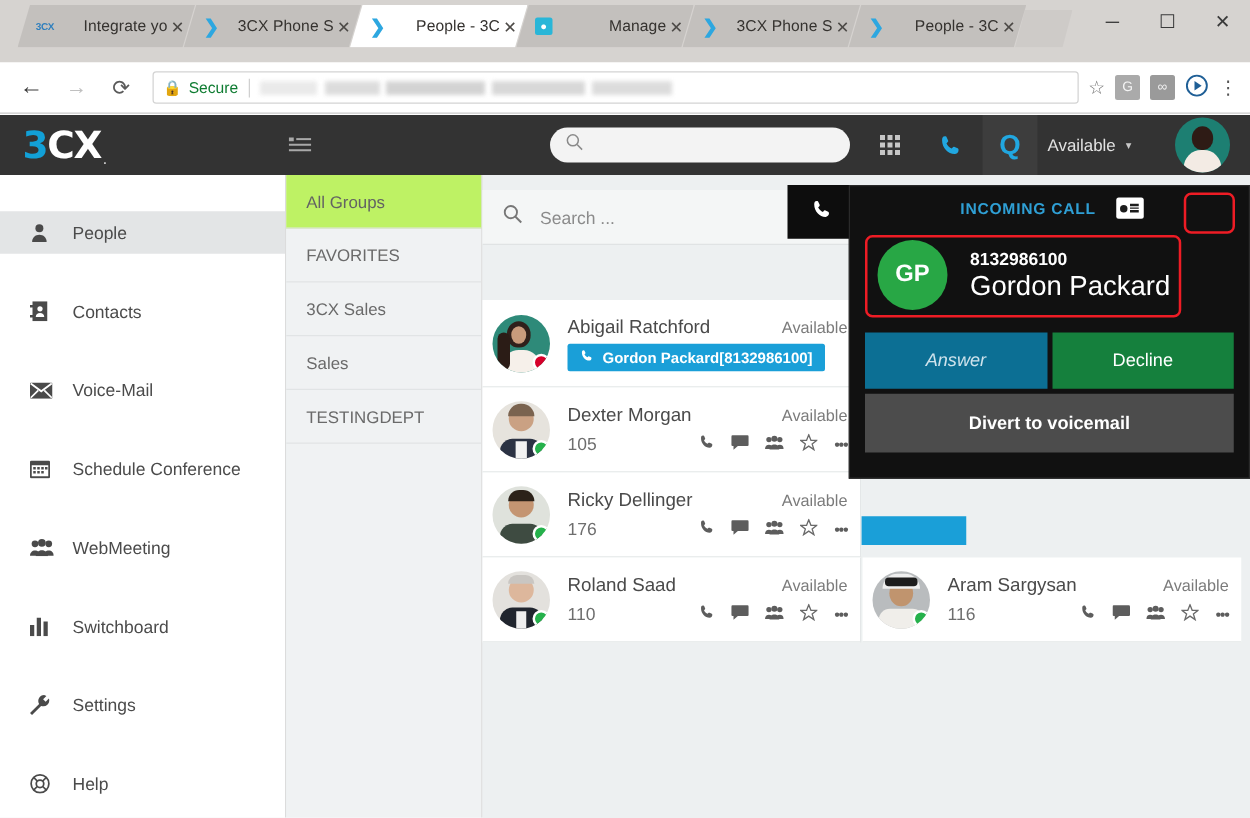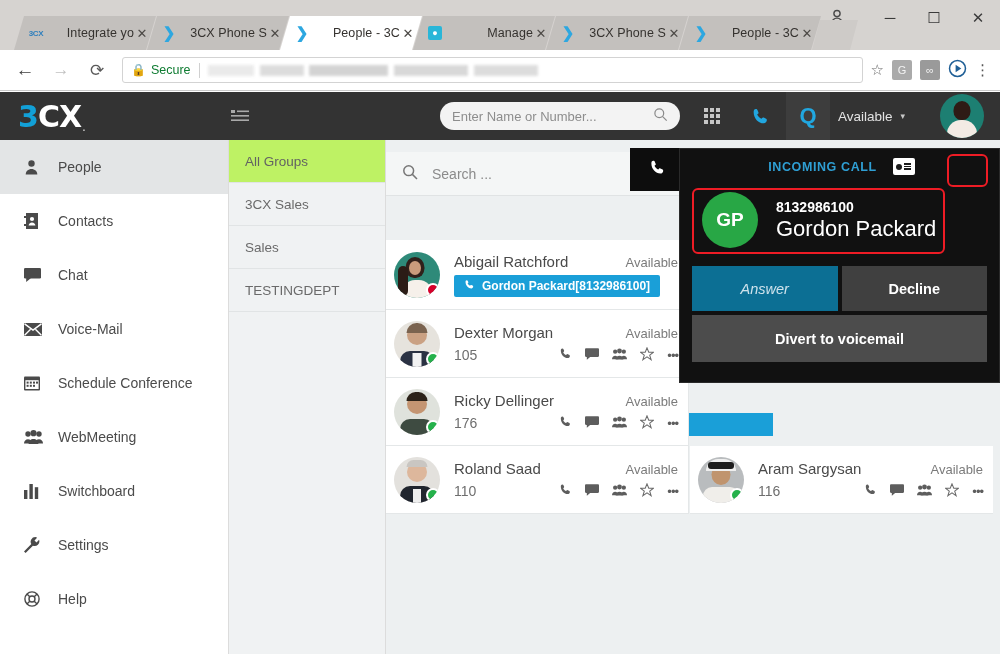--- a/index.html
+++ b/index.html
@@ -19,21 +19,21 @@
     align-items:flex-start; padding-top:3px;
   }
   .win-btn {
     width:44px; height:28px; display:flex; align-items:center; justify-content:center;
     color:#3a3a3a; font-size:15px; line-height:1;
   }
   .profile-btn {
     position:absolute; right:148px; top:3px; width:30px; height:28px;
     display:flex; align-items:center; justify-content:center; color:#4a4a4a;
   }
-  .tabstrip { position:absolute; left:0; bottom:0; height:34px; width:930px;text-decoration:underline; }
+  .tabstrip { position:absolute; left:0; bottom:12px; height:34px; width:930px;text-decoration:underline; }
   .tab {
     position:absolute; bottom:0; height:34px;
     display:flex; align-items:center; padding:0 6px 0 14px;
     font-size:12.5px; color:#33302e; white-space:nowrap; overflow:hidden;
   }
   .tab .tabshape {
     position:absolute; left:0; top:0; width:100%; height:34px;
     background:#c3c0bd;
     clip-path: polygon(10px 0, 100% 0, calc(100% - 10px) 100%, 0% 100%);
     z-index:0;
@@ -151,22 +151,22 @@
     position:absolute; left:0; top:140px; width:1000px; height:514px;
     background:#edf0f1;
   }
 
   
   .leftnav {
     position:absolute; left:0; top:0; width:229px; height:514px;
     background:#ffffff; border-right:1px solid #dcdcdc;
   }
   .nav-item {
-    height:54px; display:flex; align-items:center; position:relative;
-    font-size:14px; color:#4e4e4e;
+    height:34px; display:flex; align-items:center; position:relative;
+    font-size:14px; color:#4e4e4e;margin-top:29px;
   }
   .nav-item.active { background:#e3e5e6; }
   .nav-ico {
     width:34px; margin-left:24px; display:flex; align-items:center;
     justify-content:flex-start; color:#4a4a4a; font-size:16px;
   }
   .nav-lbl { font-size:14px; color:#4b4b4b; }
   .nav-badge {
     position:absolute; right:22px; width:18px; height:18px; border-radius:50%;
     background:#e63946; color:#fff; font-size:11px; font-weight:bold;
@@ -272,21 +272,21 @@
     margin-right:18px;
   }
   .callnum { color:#ffffff; font-size:14px; font-weight:bold; }
   .callname { color:#ffffff; font-size:22px; margin-top:1px; }
   .btnrow { display:flex; gap:4px; margin:12px 12px 0 12px; }
   .cbtn {
     height:45px; display:flex; align-items:center; justify-content:center;
     font-size:14.5px; color:#ffffff;
   }
   .cbtn.answer { flex:1 1 50%; background:#0c6f94; color:#cfe3ec;font-style:italic; }
-  .cbtn.decline { flex:1 1 50%; background:#404040; font-weight:bold;}
+  .cbtn.decline { flex:1 1 50%; background:#15803d; font-weight:normal;}
   .cbtn.divert {
     margin:4px 12px 0 12px; background:#4c4c4c; font-weight:bold; height:47px;
   }
 </style>
 </head>
 <body>
 
 <div class="browser-top">
   <div class="profile-btn">
     <svg width="16" height="16" viewBox="0 0 16 16">
@@ -393,21 +393,20 @@
   <div class="hamb">
     <svg width="18" height="14" viewBox="0 0 18 14">
       <rect x="0" y="1" width="4" height="3" fill="#a9a9a9"></rect>
       <rect x="6" y="1.5" width="12" height="1.6" fill="#a9a9a9"></rect>
       <rect x="0" y="6" width="18" height="1.6" fill="#a9a9a9"></rect>
       <rect x="0" y="10.4" width="18" height="1.6" fill="#a9a9a9"></rect>
     </svg>
   </div>
 
   <div class="hdr-search">
-    <input placeholder="Enter Name or Number..." style="">
     <span>
       <svg width="15" height="15" viewBox="0 0 16 16">
           <circle cx="6.7" cy="6.7" r="4.7" fill="none" stroke="#8a8a8a" stroke-width="1.3"></circle>
           <line x1="10.3" y1="10.3" x2="14.6" y2="14.6" stroke="#8a8a8a" stroke-width="1.3"></line>
         </svg>
     </span>
   </div>
 
   <div class="hdr-ico grid-ico">
     <svg width="16" height="16" viewBox="0 0 16 16">
@@ -464,29 +463,20 @@
             <rect x="2" y="0" width="12" height="16" fill="#4a4a4a"></rect>
             <rect x="0" y="3" width="3" height="2" fill="#4a4a4a"></rect>
             <rect x="0" y="11" width="3" height="2" fill="#4a4a4a"></rect>
             <circle cx="8" cy="6" r="2.1" fill="#fff"></circle>
             <path d="M4.6 12.6c0-1.9 1.5-3.2 3.4-3.2s3.4 1.3 3.4 3.2z" fill="#fff"></path>
           </svg>
       </span>
       <span class="nav-lbl">Contacts</span>
     </div>
 
-    <div class="nav-item">
-      <span class="nav-ico">
-        <svg width="17" height="14" viewBox="0 0 17 14">
-            <rect x="0" y="0" width="17" height="10.5" rx="1.3" fill="#4a4a4a"></rect>
-            <polygon points="2.2,10 7,10 2.2,14" fill="#4a4a4a"></polygon>
-          </svg>
-      </span>
-      <span class="nav-lbl">Chat</span>
-    </div>
 
 
     <div class="nav-item">
       <span class="nav-ico">
         <svg width="18" height="13" viewBox="0 0 18 13">
             <rect x="0" y="0" width="18" height="13" rx="1" fill="#4a4a4a"></rect>
             <polyline points="0.6,0.8 9,7 17.4,0.8" fill="none" stroke="#fff" stroke-width="1.5"></polyline>
             <line x1="0.6" y1="12.2" x2="6.6" y2="6.3" stroke="#fff" stroke-width="1.4"></line>
             <line x1="17.4" y1="12.2" x2="11.4" y2="6.3" stroke="#fff" stroke-width="1.4"></line>
           </svg>
@@ -557,20 +547,21 @@
             <line x1="2.9" y1="13.1" x2="5.8" y2="10.2" stroke="#4a4a4a" stroke-width="1.4"></line>
             <line x1="13.1" y1="13.1" x2="10.2" y2="10.2" stroke="#4a4a4a" stroke-width="1.4"></line>
           </svg>
       </span>
       <span class="nav-lbl">Help</span>
     </div>
   </div>
 
   <div class="groups">
     <div class="grp-item active">All Groups</div>
+    <div class="grp-item">FAVORITES</div>
     <div class="grp-item">3CX Sales</div>
     <div class="grp-item">Sales</div>
     <div class="grp-item">TESTINGDEPT</div>
   </div>
 
   <div class="contacts-pane">
 
     <div class="search-row">
       <span class="sico">
         <svg width="16" height="16" viewBox="0 0 16 16">

